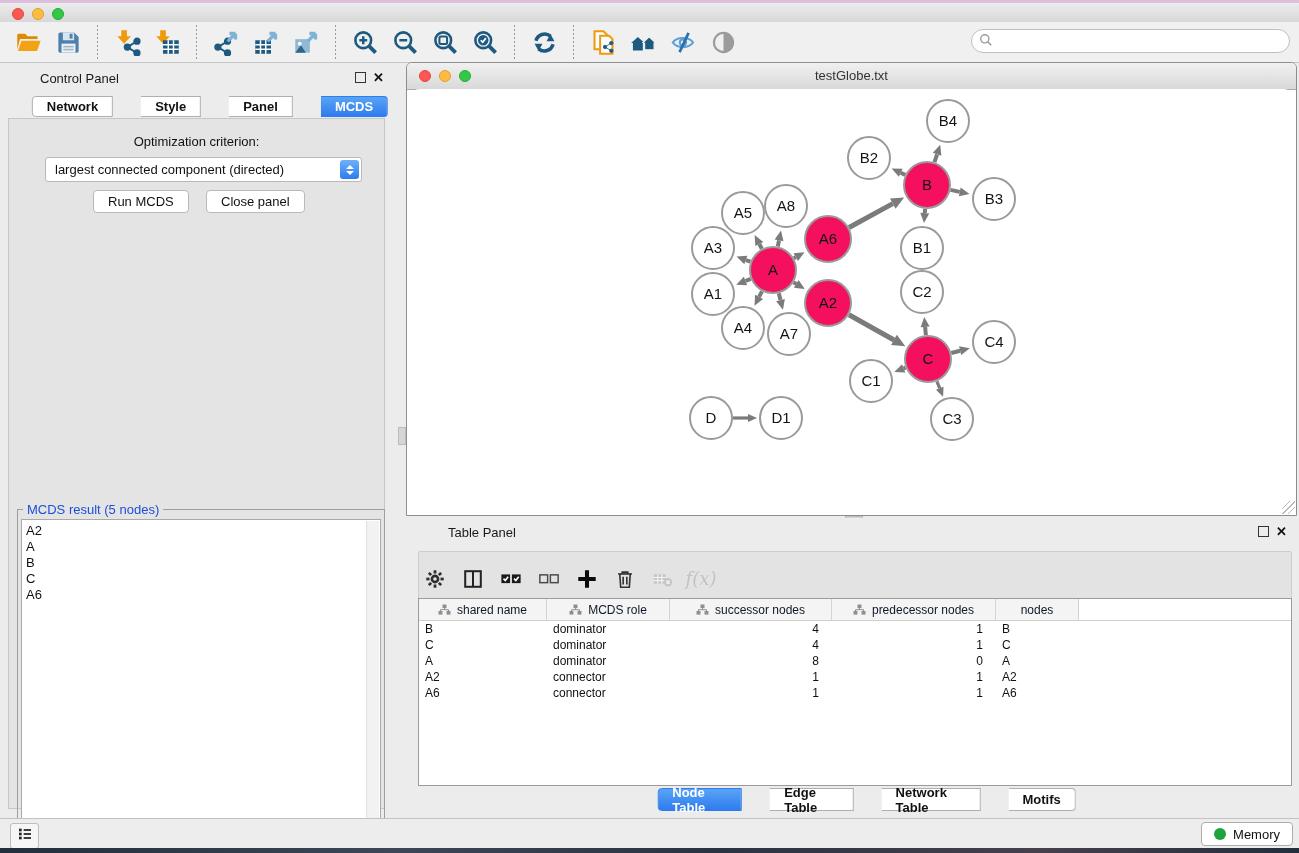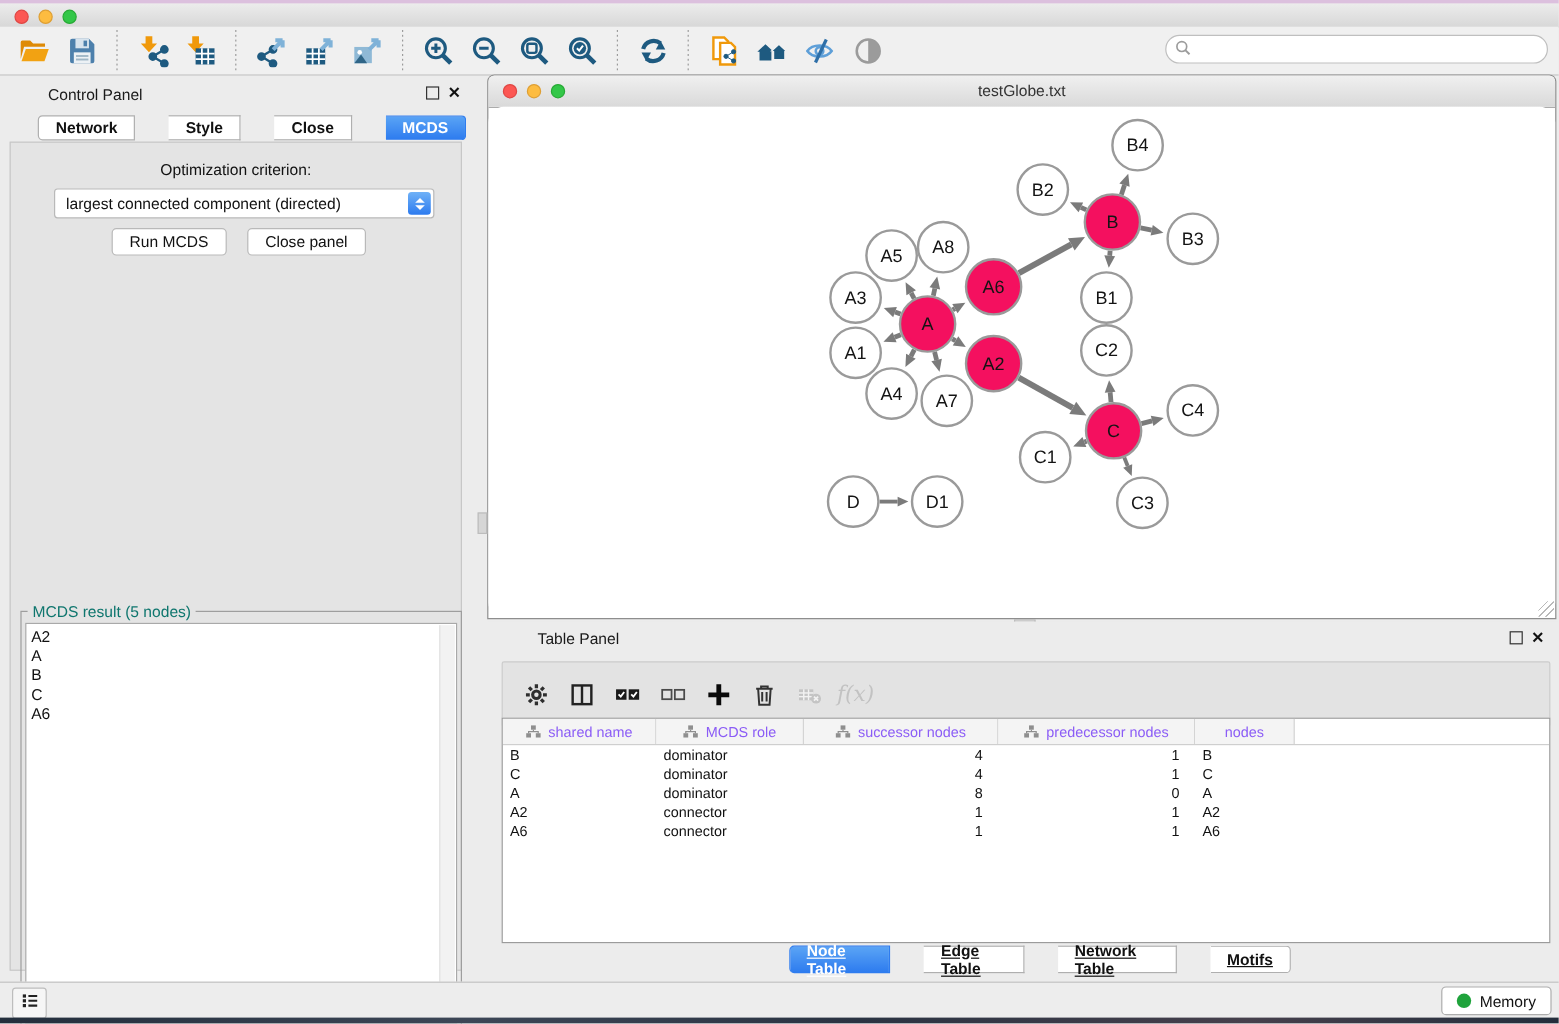--- a/index.html
+++ b/index.html
@@ -68,21 +68,21 @@
   .chev{width:0;height:0;border-left:4px solid transparent;border-right:4px solid transparent;}
   .chev.up{border-bottom:4px solid #FFF;}
   .chev.down{border-top:4px solid #FFF;}
   .cp-btn{position:absolute;top:71px;height:23px;background:#FFF;border:1px solid #B9B9B9;
     border-radius:4px;font-size:13px;color:#111;font-family:inherit;padding:0 14px;cursor:default;}
   #btn-run{left:84px;}
   #btn-close{left:197px;}
   #result-group{position:absolute;left:8px;top:390px;width:366px;height:346px;
     border:1px solid #9E9E9E;}
   #result-title{position:absolute;left:5px;top:-8px;background:#E4E4E4;padding:0 4px;
-    font-size:13px;color:#0f766e;}
+    font-size:13px;color:#1d4ed8;}
   #result-list{position:absolute;left:3px;top:9px;right:3px;bottom:3px;background:#FFF;
     border:1px solid #A9A9A9;overflow:hidden;}
   #result-list ul{list-style:none;margin:0;padding:3px 0 0 4px;}
   #result-list li{font-size:13px;color:#111;line-height:16px;}
   #result-scroll{position:absolute;right:1px;top:1px;width:12px;bottom:1px;background:#F2F2F2;
     border-left:1px solid #E2E2E2;}
   
   #network-window{left:406px;top:62px;width:891px;height:454px;
     border:1px solid #8E8E8E;border-radius:6px 6px 0 0;box-sizing:border-box;background:#FFF;}
   #nw-titlebar{position:absolute;left:0;top:0;right:0;height:26px;
@@ -100,38 +100,38 @@
   .split-handle-v{left:398px;top:427px;width:6px;height:16px;background:#D6D6D6;
     border:1px solid #BDBDBD;}
   .split-handle-h{left:845px;top:516px;width:16px;height:5px;background:#D6D6D6;
     border:1px solid #BDBDBD;}
   
   #table-panel{left:406px;top:518px;width:893px;height:300px;background:#ECECEC;}
   #tp-title{position:absolute;left:12px;top:7px;}
   #table-panel .panel-icons{right:12px;top:8px;}
   #tp-toolbar{position:absolute;left:12px;top:33px;width:874px;height:55px;background:#E3E3E3;
     border:1px solid #CCCCCC;border-radius:2px;display:flex;align-items:center;
-    padding-left:12px;box-sizing:border-box;gap:6px;}
+    box-sizing:border-box;gap:6px;}
   .tp-btn{width:32px;height:32px;border:none;background:transparent;display:flex;
     align-items:center;justify-content:center;padding:0;cursor:default;}
   .tp-btn svg{width:22px;height:22px;}
   .tp-btn.disabled{opacity:.55;}
   .fx-label{font-family:"DejaVu Serif",serif;font-style:italic;font-size:18px;color:#A8A8A8;}
   #tp-table{position:absolute;left:12px;top:80px;width:874px;height:188px;background:#FFF;
     border:1px solid #9B9B9B;box-sizing:border-box;overflow:hidden;}
   #tp-header{display:flex;height:21px;border-bottom:1px solid #CFCFCF;}
   .th{box-sizing:border-box;background:#F4F4F4;border-right:1px solid #D4D4D4;height:21px;
-    display:flex;align-items:center;justify-content:center;gap:6px;font-size:12px;color:#8b5cf6;}
+    display:flex;align-items:center;justify-content:center;gap:6px;font-size:12px;color:#0f172a;}
   .th svg{width:13px;height:11px;}
   .tbody-row{display:flex;height:16px;align-items:center;}
   .td{box-sizing:border-box;font-size:12px;color:#111;white-space:nowrap;overflow:hidden;}
   .td.l{text-align:left;padding-left:6px;}
   .td.r{text-align:right;padding-right:13px;}
   #tp-tabs{position:absolute;left:50%;top:270px;transform:translateX(-50%);display:flex;}
-  #tp-tabs .seg{height:23px;font-weight:600;text-decoration:underline;}
+  #tp-tabs .seg{height:23px;font-weight:600;}
   
   #statusbar{left:0;top:818px;width:1299px;height:30px;background:#EDEDED;
     border-top:1px solid #C2C2C2;}
   #list-btn{position:absolute;left:10px;top:4px;width:27px;height:24px;background:#F6F6F6;
     border:1px solid #BDBDBD;border-radius:3px;display:flex;align-items:center;
     justify-content:center;}
   #memory-btn{position:absolute;right:6px;top:3px;height:24px;background:#FFF;
     border:1px solid #ADADAD;border-radius:4px;display:flex;align-items:center;gap:7px;
     padding:0 12px;font-size:13px;color:#111;font-family:inherit;}
   #memory-dot{width:12px;height:12px;border-radius:50%;background:#1FA33C;}
@@ -357,21 +357,21 @@
 
 <div id="control-panel" class="abs">
   <span id="cp-title" class="panel-title">Control Panel</span>
   <span class="panel-icons">
     <span class="float-glyph"></span>
     <span class="close-glyph">✕</span>
   </span>
   <div id="cp-tabs">
       <div class="seg">Network</div>
       <div class="seg">Style</div>
-      <div class="seg">Close</div>
+      <div class="seg">Panel</div>
       <div class="seg active">MCDS</div>
     </div>
   <div id="cp-content">
     <div id="opt-label">Optimization criterion:</div>
     <div id="opt-select">
       <span class="val">largest connected component (directed)</span>
       <span class="stepper">
         <span class="chev up"></span>
           <span class="chev down"></span>
       </span>

